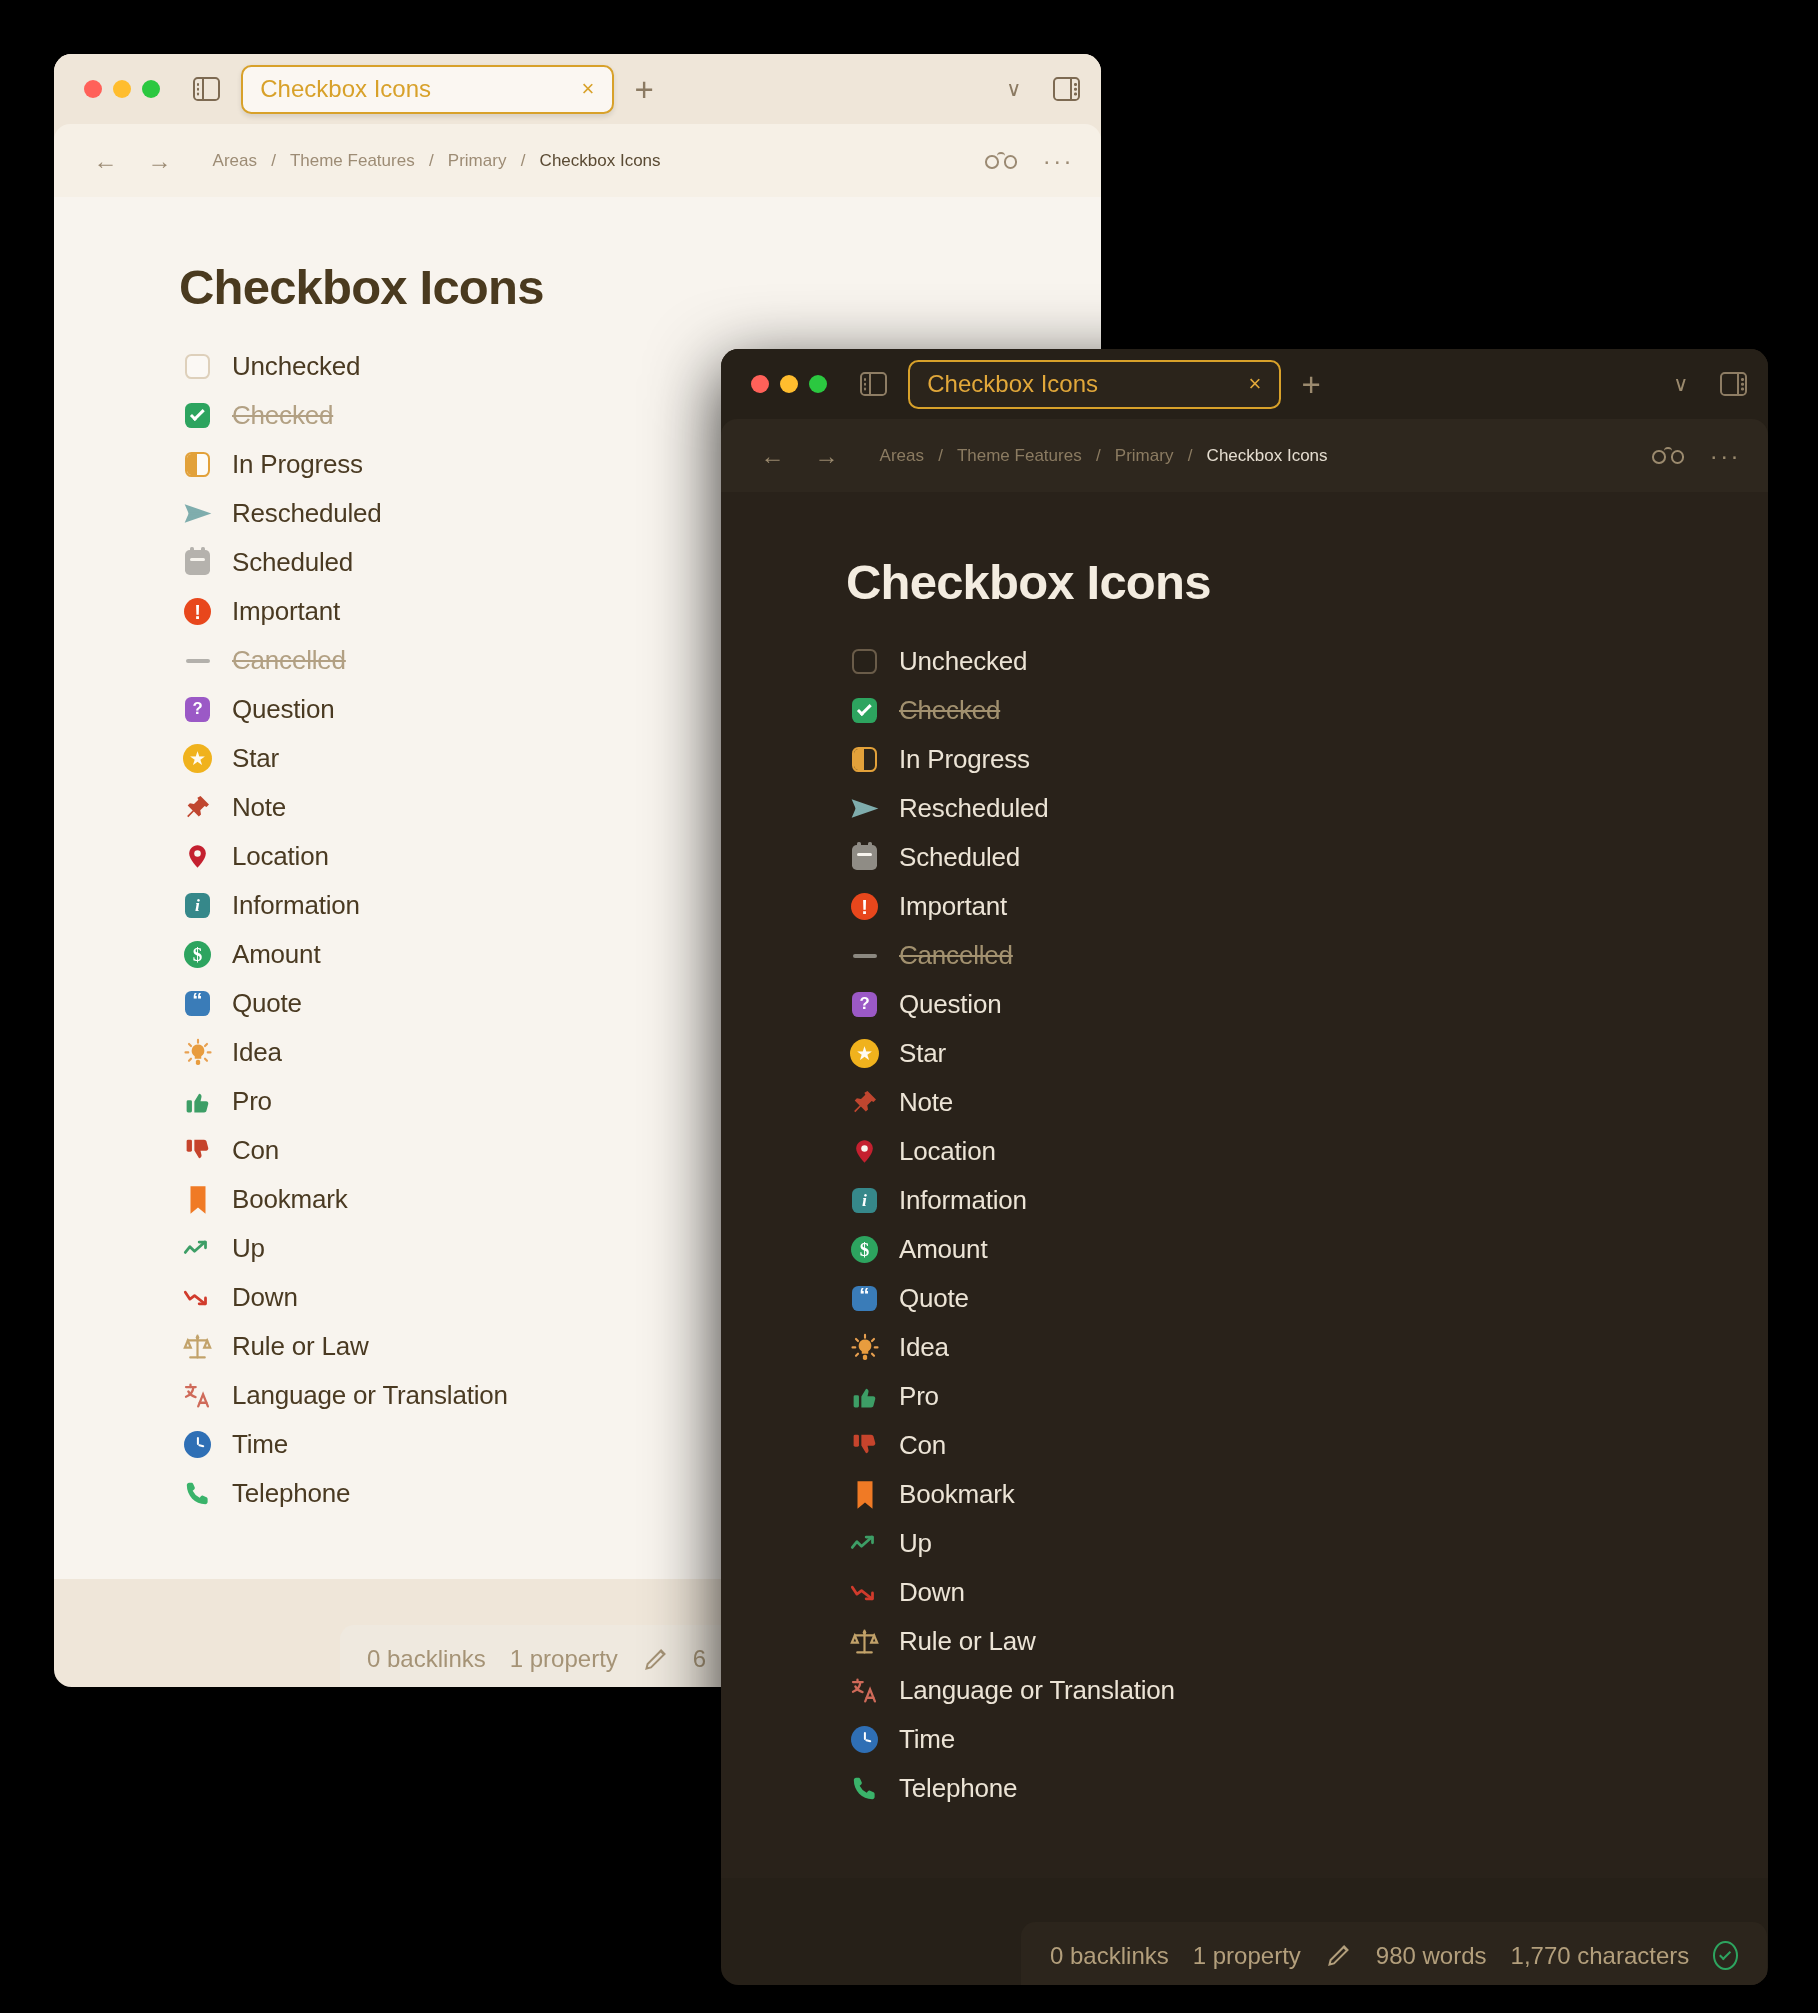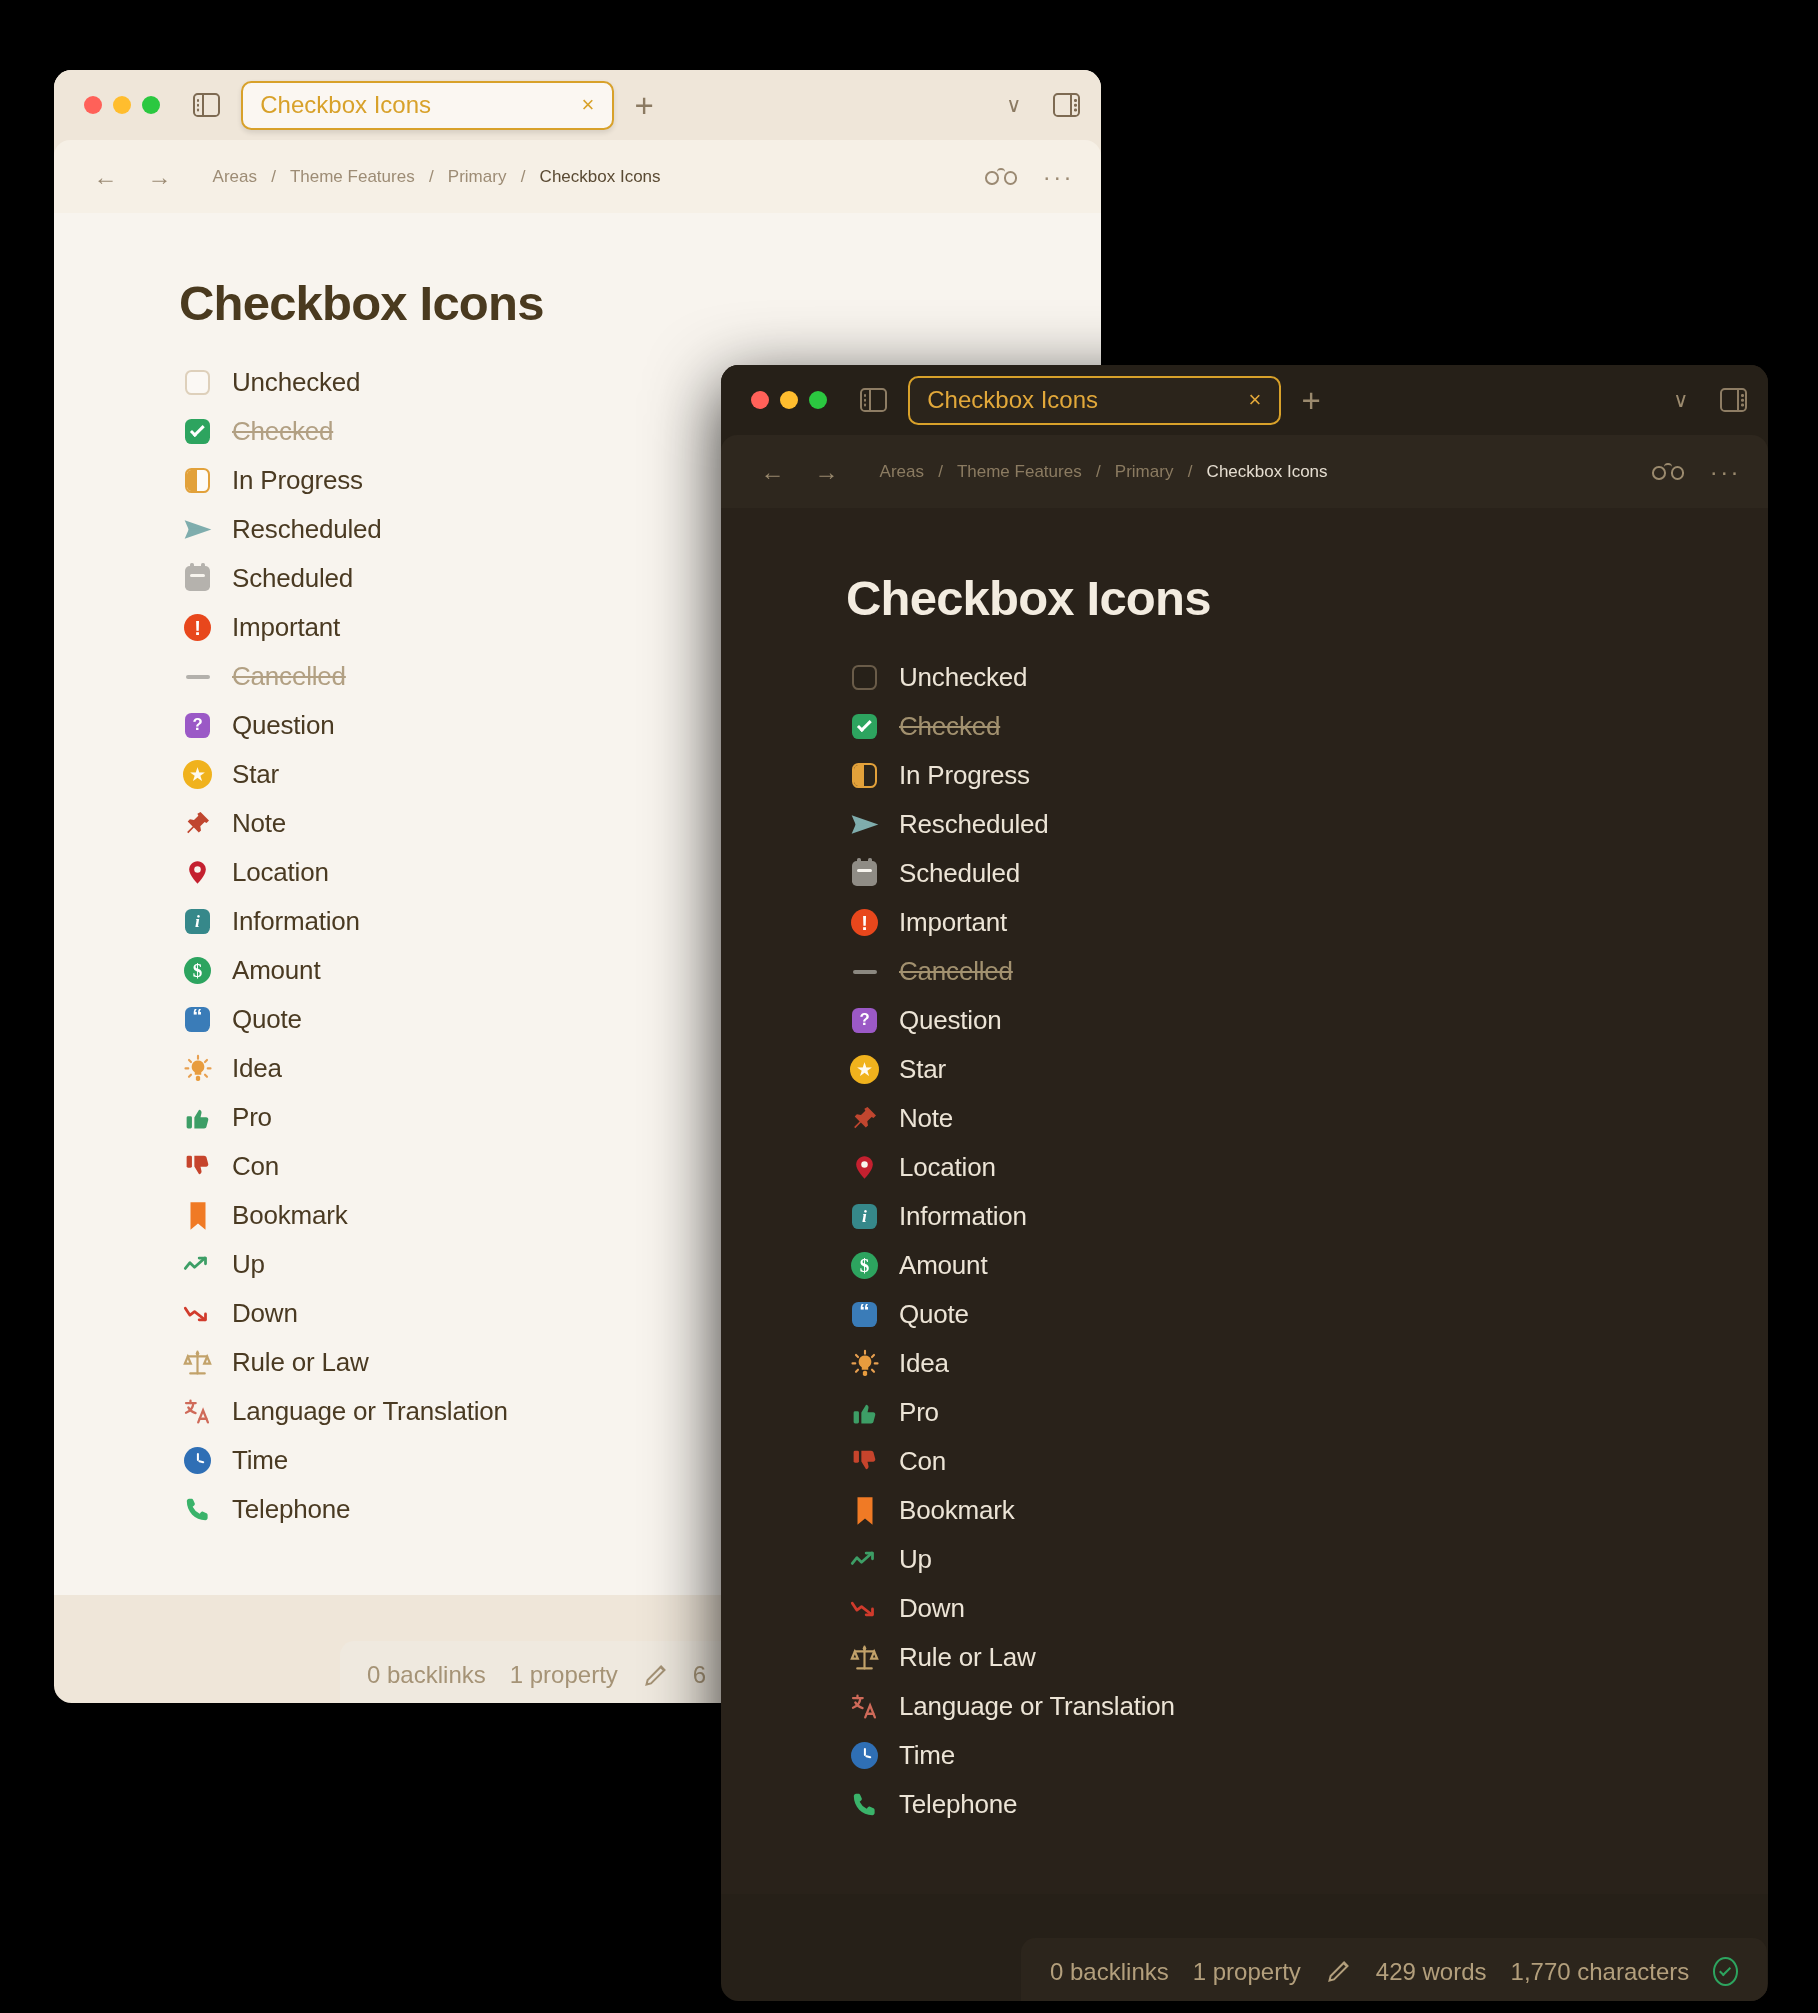--- a/index.html
+++ b/index.html
@@ -5,21 +5,21 @@
   * { box-sizing: border-box; margin: 0; padding: 0; }
   html, body {
     width: 1818px; height: 2014px;
     background: #000000;
     font-family: "Liberation Sans", sans-serif;
     overflow: hidden;
   }
   .stage { position: relative; width: 1818px; height: 2014px; }
 
   
-  .window { position: absolute; border-radius: 17.5px; overflow: hidden; margin-top: 16px; }
+  .window { position: absolute; border-radius: 17.5px; overflow: hidden; }
   .titlebar { display: flex; align-items: center; height: 70px; padding: 0 17.5px; position: relative; }
   .traffic { display: flex; gap: 11px; align-items: center; margin-left: 12.7px; }
   .dot { width: 18px; height: 18px; border-radius: 50%; }
   .dot.r { background: #ff6159; }
   .dot.y { background: #ffbd2e; }
   .dot.g { background: #2bc840; }
 
   .sidebar-toggle { margin-left: 33px; width: 27px; height: 24px; position: relative; }
   .sb-rect { position:absolute; inset:0; border:2px solid currentColor; border-radius:4.8px; }
   .sb-div  { position:absolute; left:8.7px; top:1.6px; bottom:1.6px; width:2px; background:currentColor; }
@@ -691,21 +691,21 @@
 
     <div class="statusbar">
       <span>0 backlinks</span>
       <span>1 property</span>
       <span class="pencil">
         <svg class="gi" viewBox="0 0 24 24" width="27" height="27" fill="none" stroke="#b39f7c" stroke-width="1.8">
           <path d="M4 20l4-1 12-12-3-3L5 16z"></path>
             <path d="M16 4l3 3"></path>
         </svg>
       </span>
-      <span>429 words</span>
+      <span>980 words</span>
       <span>1,770 characters</span>
       <span class="checkcirc">
           <span></span>
         </span>
     </div>
   </div>
 
 </div>
 
 

